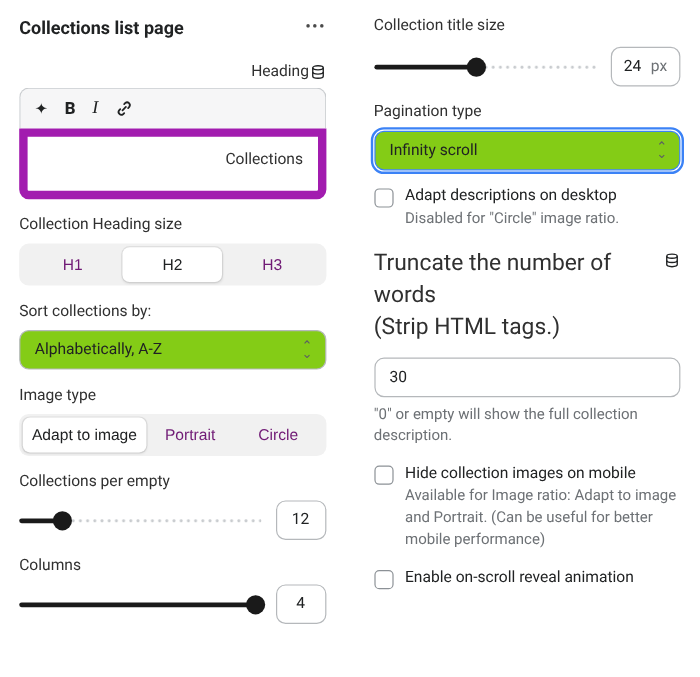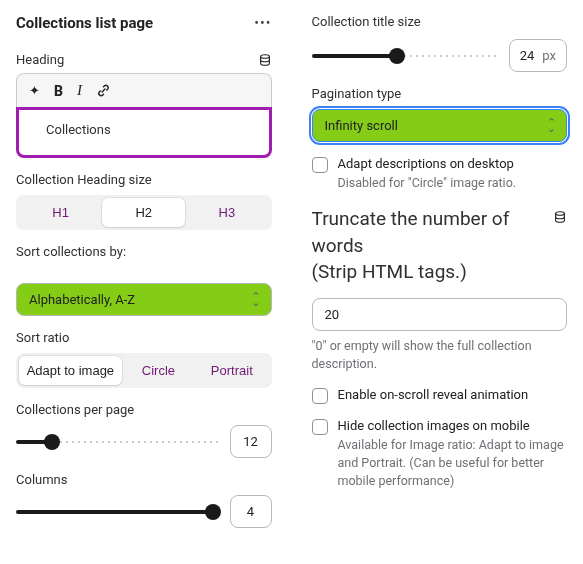--- a/index.html
+++ b/index.html
@@ -31,21 +31,21 @@
       margin-bottom: 6px;
     }
     .title {
       font-size: 15px;
       font-weight: 700;
     }
     .dots { color: #4a4a4a; font-size: 14px; letter-spacing: 1px; cursor: pointer; }
     .label-row {
       display: flex;
       align-items: center;
-      justify-content: space-between;
+      justify-content: flex-end;
       margin-bottom: 6px;
     }
     .label {
       font-size: 13px;
       color: #303030;
     }
     .db-icon svg { width: 14px; height: 14px; display: block; }
     .rich-toolbar {
       border: 1px solid #c9cccf;
       border-bottom: none;
@@ -55,25 +55,26 @@
       align-items: center;
       gap: 14px;
       padding: 8px 12px;
     }
     .rich-toolbar span { cursor: pointer; color: #202223; }
     .sparkle { font-size: 13px; }
     .bold { font-weight: 800; font-size: 14px; }
     .italic { font-style: italic; font-family: Georgia, serif; font-size: 15px; }
     .linkicon svg { width: 15px; height: 15px; display: block; }
     .rich-input {
-      border: 3px solid #a21caf;
+      border: 7px solid #a21caf;
       border-radius: 0 0 8px 8px;
       padding: 12px 12px 18px 27px;
       font-size: 13px;
       color: #303030;
+      text-align: right;
     }
     .seg {
       display: flex;
       background: #f1f1f1;
       border-radius: 8px;
       padding: 3px;
     }
     .seg button {
       flex: 1;
       border: none;
@@ -237,41 +238,41 @@
     <div class="field">
       <div class="label" style="margin-bottom:8px">Collection Heading size</div>
       <div class="seg">
         <button>H1</button>
         <button class="active">H2</button>
         <button>H3</button>
       </div>
     </div>
 
     <div class="field">
-      <div class="label" style="margin-bottom:24px">Sort collections by:</div>
+      <div class="label" style="margin-bottom:8px">Sort collections by:</div>
       <div class="select">
         <span>Alphabetically, A-Z</span>
         <div class="updown">
             <div>⌃</div>
             <div>⌄</div>
           </div>
       </div>
     </div>
 
     <div class="field">
-      <div class="label" style="margin-bottom:8px">Sort ratio</div>
+      <div class="label" style="margin-bottom:8px">Image type</div>
       <div class="seg">
         <button class="active" style="flex:1.4">Adapt to image</button>
+        <button>Portrait</button>
         <button>Circle</button>
-        <button>Portrait</button>
-      </div>
-    </div>
-
-    <div class="field">
-      <div class="label" style="margin-bottom:8px">Collections per page</div>
+      </div>
+    </div>
+
+    <div class="field">
+      <div class="label" style="margin-bottom:8px">Collections per empty</div>
       <div class="slider-row">
         <div class="slider-wrap">
           <div class="slider-track-bg">
               <div class="slider-dots"></div>
             </div>
           <div class="slider-fill" style="width:18%"></div>
           <div class="slider-thumb" style="left:18%"></div>
         </div>
         <div class="numbox">12</div>
       </div>
@@ -336,32 +337,32 @@
           <div class="sublabel">(Strip HTML tags.)</div>
         </div>
         <span class="db-icon" style="margin-top:4px">
           <svg viewBox="0 0 16 16" fill="none" stroke="#202223" stroke-width="1.3">
               <ellipse cx="8" cy="4" rx="5" ry="2"></ellipse>
               <path d="M3 4v4c0 1.1 2.2 2 5 2s5-.9 5-2V4"></path>
               <path d="M3 8v4c0 1.1 2.2 2 5 2s5-.9 5-2V8"></path>
             </svg>
         </span>
       </div>
-      <div class="textbox" style="margin-top:6px">20</div>
+      <div class="textbox" style="margin-top:6px">30</div>
       <div class="help-standalone" style="margin-top:6px">"0" or empty will show the full collection description.</div>
-    </div>
-
-    <div class="check-row">
-      <div class="checkbox"></div>
-      <div class="check-body">
-        <div class="check-label">Enable on-scroll reveal animation</div>
-      </div>
     </div>
 
     <div class="check-row">
       <div class="checkbox"></div>
       <div class="check-body">
         <div class="check-label">Hide collection images on mobile</div>
         <div class="help">Available for Image ratio: Adapt to image and Portrait. (Can be useful for better mobile performance)</div>
       </div>
     </div>
+
+    <div class="check-row">
+      <div class="checkbox"></div>
+      <div class="check-body">
+        <div class="check-label">Enable on-scroll reveal animation</div>
+      </div>
+    </div>
   </div>
 </div>
 
 </body></html>

